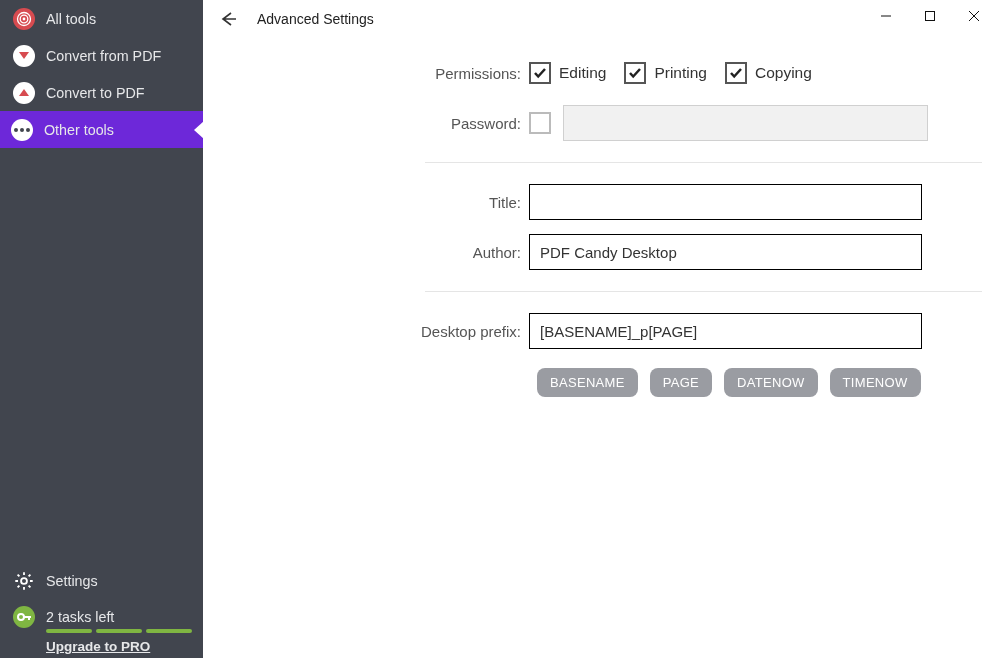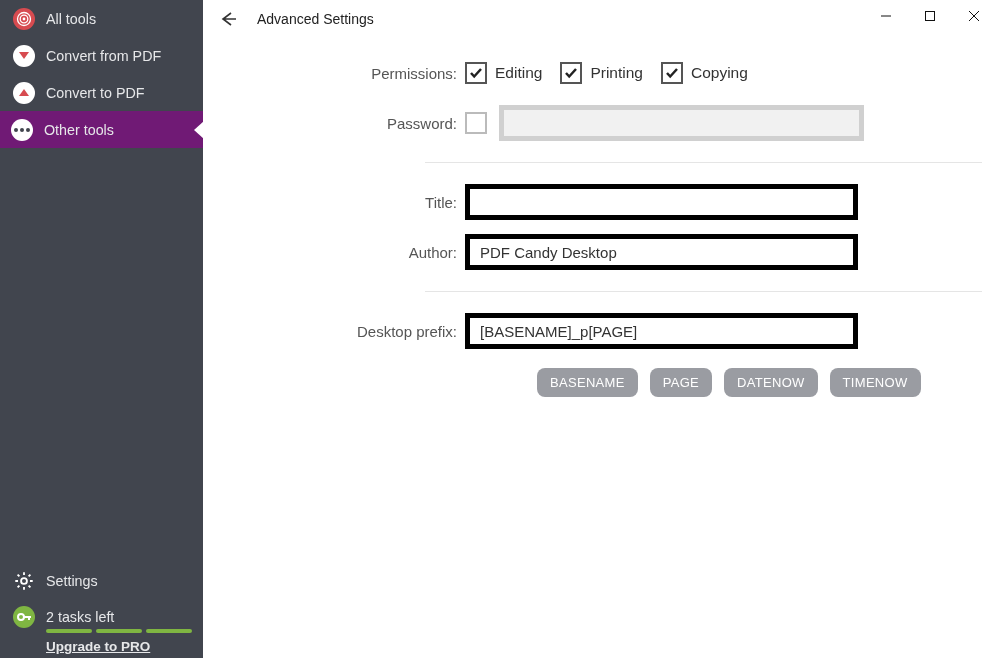--- a/index.html
+++ b/index.html
@@ -4,21 +4,21 @@
 <style>
   * { margin:0; padding:0; box-sizing:border-box; font-family: "Segoe UI", Arial, sans-serif; }
   html,body { width:1000px; height:658px; overflow:hidden; background:#fff; }
   .app { display:flex; width:1000px; height:658px; }
 
   
   .sidebar { width:203px; background:#41454e; color:#e6e7e9; display:flex; flex-direction:column; }
   .side-top { flex:1; }
   .side-item { height:37px; display:flex; align-items:center; padding-left:12px; font-size:14.3px; cursor:pointer; position:relative; }
   .side-item .ic { width:24px; height:24px; margin-right:10px; display:flex; align-items:center; justify-content:center; flex:0 0 24px; }
-  .side-item.active { background:#701a75;padding-left:10px; }
+  .side-item.active { background:#6d28d9;padding-left:10px; }
   .side-item.active::after{
     content:""; position:absolute; right:-1px; top:50%; transform:translateY(-50%);
     width:0; height:0; border-top:9px solid transparent; border-bottom:9px solid transparent;
     border-right:10px solid #fff;
   }
   .side-bottom { padding-bottom:4px; }
   .side-bottom .side-item { height:36px; }
   .tasks-block { padding-left:12px; display:flex; align-items:center; height:36px; }
   .tasks-block .ic { width:24px; height:24px; margin-right:10px; flex:0 0 24px; display:flex; align-items:center; justify-content:center; }
   .tasks-text { font-size:14.3px; }
@@ -46,26 +46,26 @@
   .titlebar { height:38px; display:flex; align-items:center; }
   .back-btn { width:40px; height:38px; display:flex; align-items:center; justify-content:center; cursor:pointer; margin-left:6px;}
   .back-btn svg{ stroke:#333; stroke-width:1.6; fill:none; }
   .page-title { font-size:14px; color:#222; margin-left:8px; }
   .win-controls { position:absolute; right:4px; top:0; height:38px; display:flex; }
   .win-btn { width:44px; height:32px; display:flex; align-items:center; justify-content:center; cursor:pointer; }
   .win-btn svg{ stroke:#111; stroke-width:1; fill:none; }
 
   .form { padding:10px 0 0 0; }
   .row { display:flex; align-items:center; min-height:50px; }
-  .lbl { width:262px; text-align:right; padding-right:8px; font-size:15px; color:#555; }
+  .lbl { width:326px; text-align:right; padding-right:8px; font-size:15px; color:#555; }
   .val { flex:1; display:flex; align-items:center; gap:8px; }
   .chk { width:22px; height:22px; border:2px solid #555; background:#fff; display:flex; align-items:center; justify-content:center; cursor:pointer;}
   .chk svg{ stroke:#222; stroke-width:2.5; fill:none; }
   .chk-lbl { font-size:15.5px; color:#333; margin-right:10px;}
-  .txt-input { height:36px; border:5px solid #000000; background:#fff; font-size:15px; color:#333; padding:0 10px; }
+  .txt-input { height:36px; border:1px solid #000000; background:#fff; font-size:15px; color:#333; padding:0 10px; }
   .txt-input.wide { width:393px; }
   .txt-input.pwd { width:365px; background:#f1f1f1; border-color:#d0d0d0;}
   .pwd-enable { width:22px; height:22px; border:2px solid #bbb; background:#fff; margin-right:4px; cursor:pointer;}
   .hr { height:1px; background:#e5e5e5; margin:14px 18px 14px 222px; }
 
   .pill-row { display:flex; gap:12px; margin-left:334px; margin-top:12px;}
   .pill { background:#9a9ca2; color:#fff; font-size:13px; padding:7px 13px; border-radius:8px; cursor:pointer; letter-spacing:.3px;}
 </style>
 </head>
 <body>

